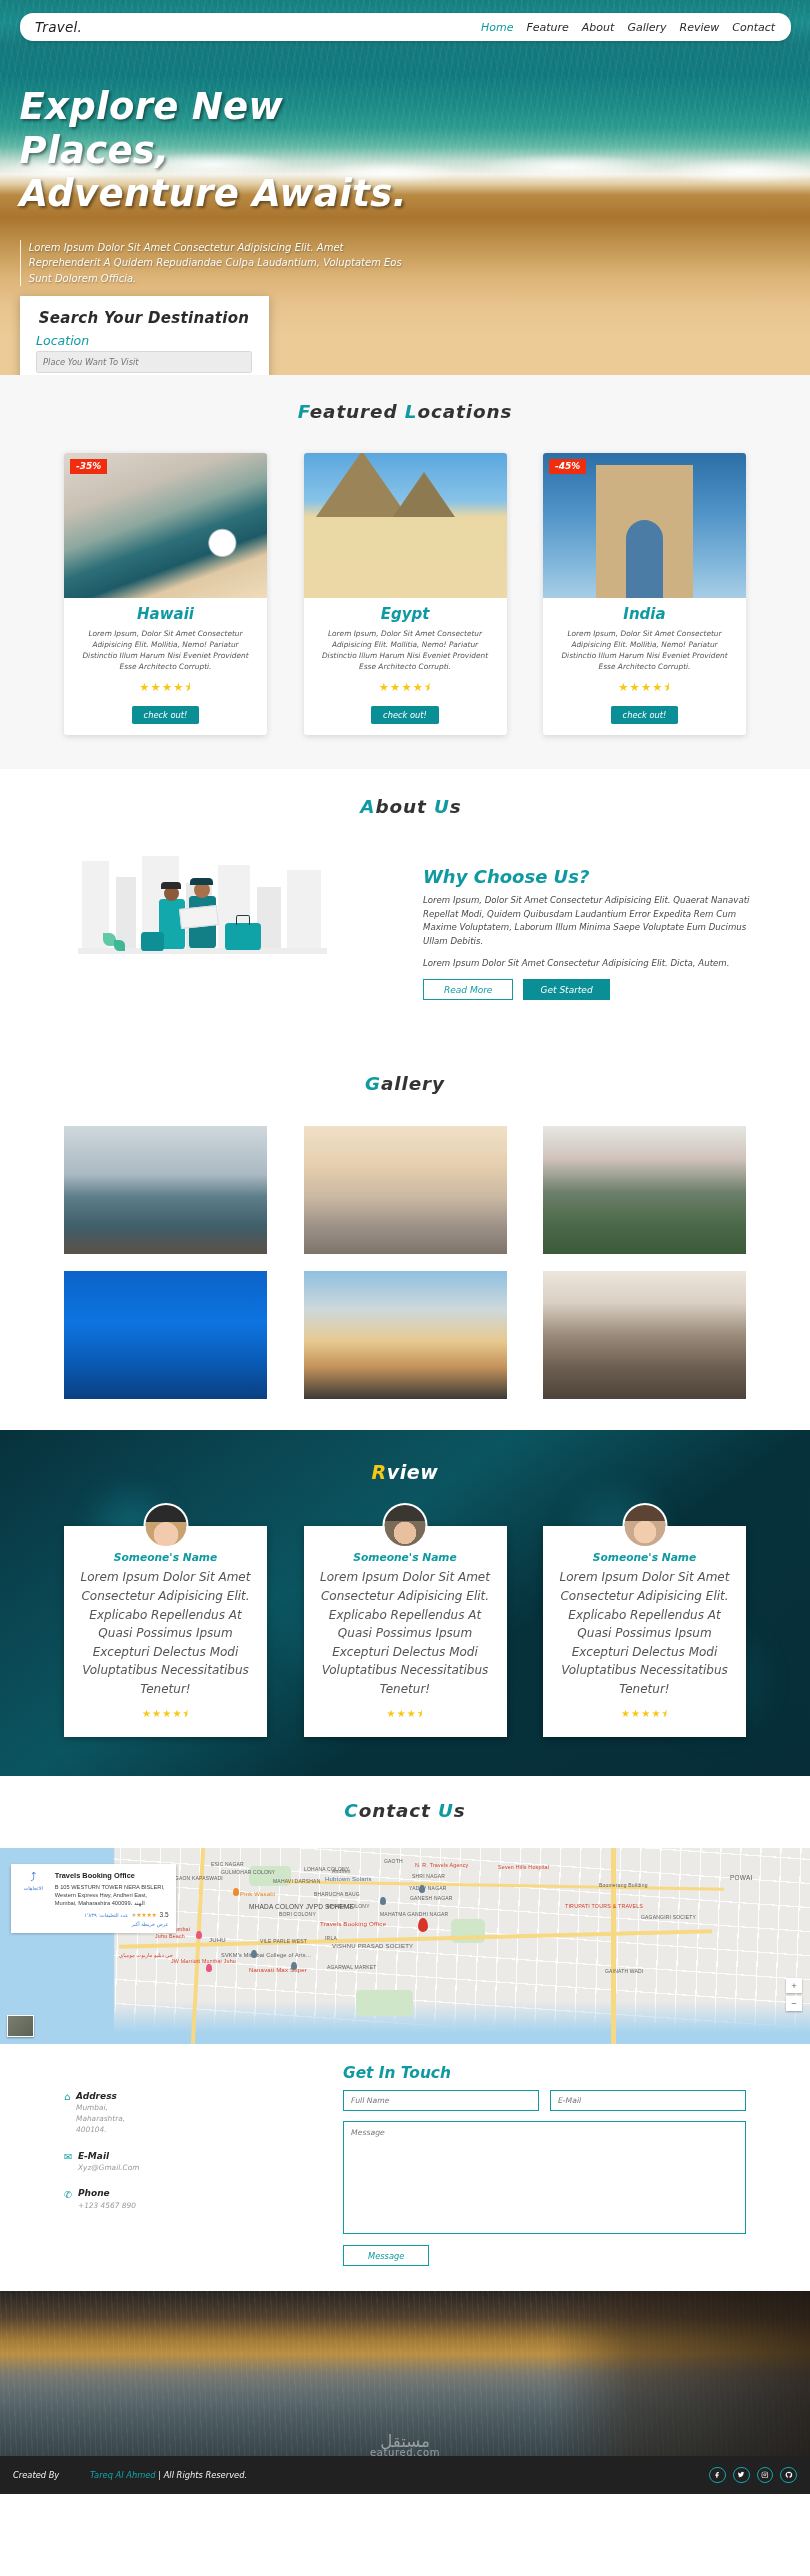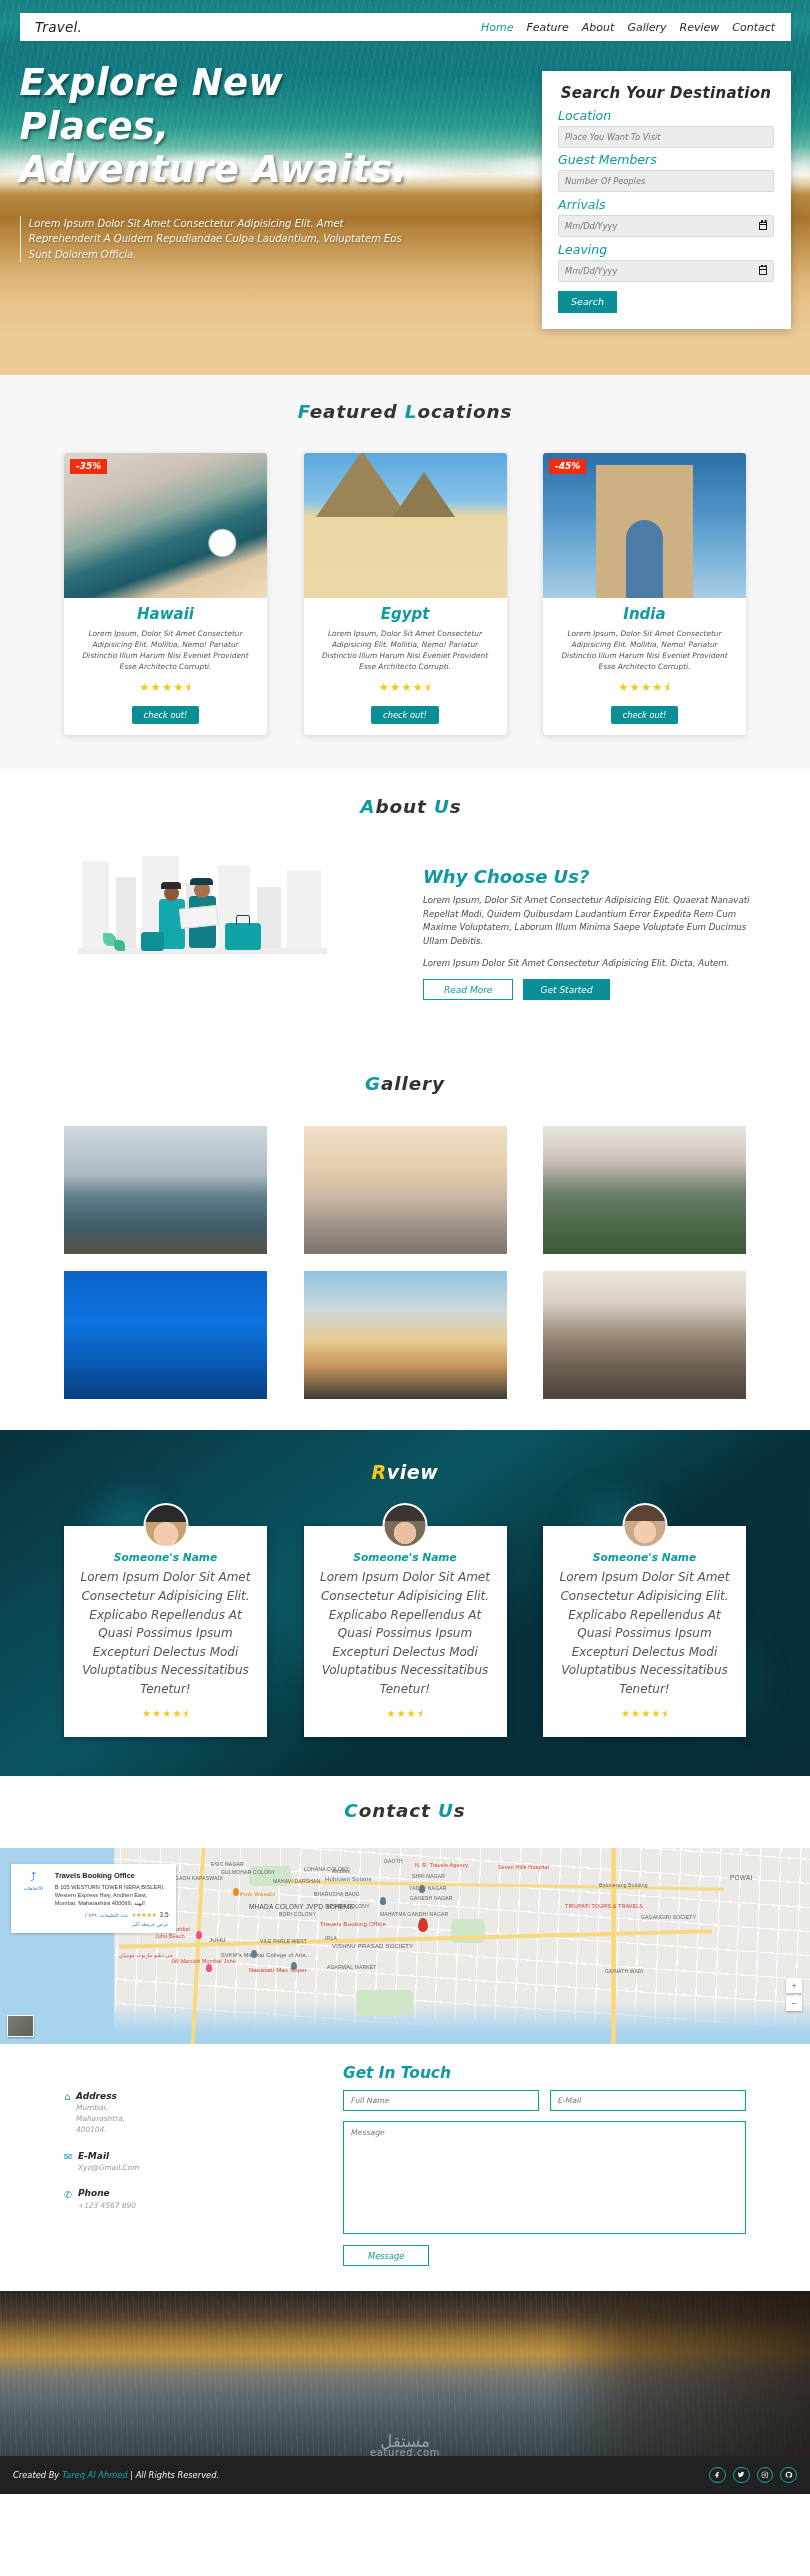--- a/index.html
+++ b/index.html
@@ -53,20 +53,21 @@
     z-index: 10;
     margin: 13px auto 0 auto;
     width: 771px;
     height: 28px;
     background: #fff;
     box-shadow: 0 1.2px 3.6px rgba(0,0,0,.18);
     display: flex;
     align-items: center;
     justify-content: space-between;
     padding: 0 15.4px;
+    border-radius: 13px;
   }
   .logo {
     font-family: "DejaVu Sans", sans-serif;
     font-style: italic;
     font-size: 13.6px;
     color: #222;
     letter-spacing: 0.2px;
   }
   .navlinks { display: flex; gap: 13px; align-items: center; }
   .navlinks a {
@@ -76,24 +77,25 @@
     color: #2b2b2b;
     text-decoration: none;
   }
   .navlinks a.active { color: #0f9aa2; }
 
   .hero-inner {
     position: relative;
     z-index: 5;
     width: 771px;
     margin: 0 auto;
-    padding-top: 20px;
+    padding-top: 44px;
     display: flex;
     justify-content: space-between;
     align-items: flex-start;
+    flex-direction: column;
   }
   .hero-left { width: 415px; }
   .hero-title {
     font-family: "DejaVu Sans", sans-serif;
     font-style: italic;
     font-weight: bold;
     font-size: 37px;
     line-height: 1.18;
     color: #ffffff;
     text-shadow: 1.8px 1.8px 3px rgba(0,0,0,.45);
@@ -471,21 +473,21 @@
 
   
   .footer {
     width: 810px; height: 38px; background:#212121;
     display:flex; align-items:center; justify-content:space-between;
     padding: 0 13px;
   }
   .footer .copy {
     font-family:"DejaVu Sans", sans-serif; font-style:italic; font-size:8.3px; color:#f2f2f2;
   }
-  .footer .copy .name{color:#0ea7b0;}
+  .footer .copy .name{color:#0ea7b0;margin-left:28px;}
   .socials{display:flex;gap:7.1px;}
   .soc{
     width: 16.6px; height: 16.6px; border-radius:50%;
     border: 0.9px solid #0ea7b0; display:flex; align-items:center; justify-content:center;
     color:#fff; font-size: 7.7px; font-family:"DejaVu Sans", sans-serif; cursor:pointer;
   }
   .soc svg{width:7.7px;height:7.7px;fill:#fff;}
 </style>
 </head>
 <body>

